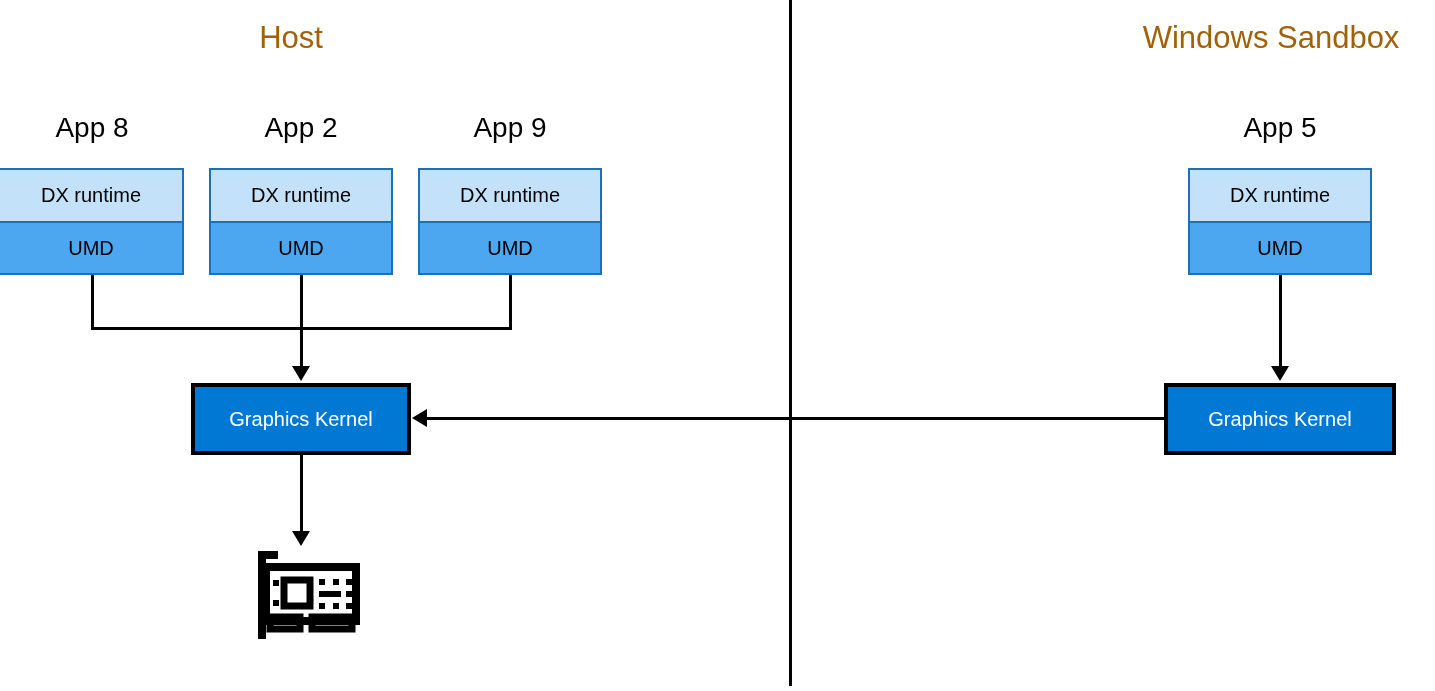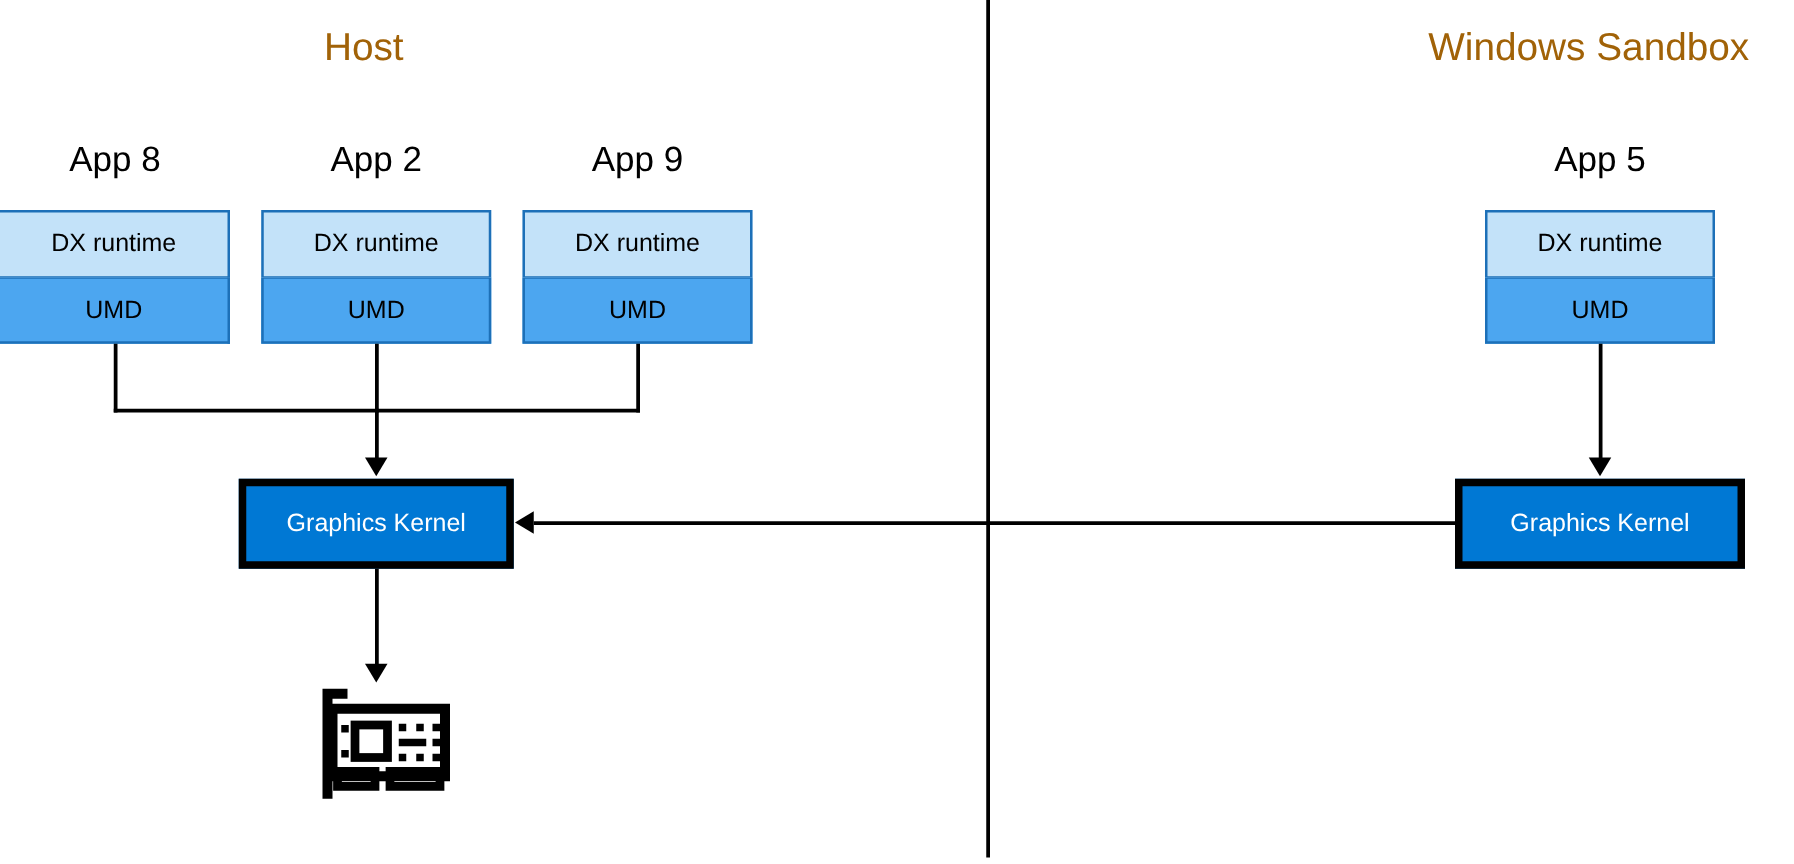--- a/index.html
+++ b/index.html
@@ -70,21 +70,21 @@
   
   .app-box.clipped-left .layer {
     border-left: none;
   }
 
   
   .kernel-box {
     position: absolute;
     box-sizing: border-box;
     background: #0078D4;
-    border: 6px solid #000000;
+    border: 4px solid #000000;
     display: flex;
     align-items: center;
     justify-content: center;
     color: #FFFFFF;
     font-size: 20px;
     white-space: nowrap;
   }
 
   
   .divider {

